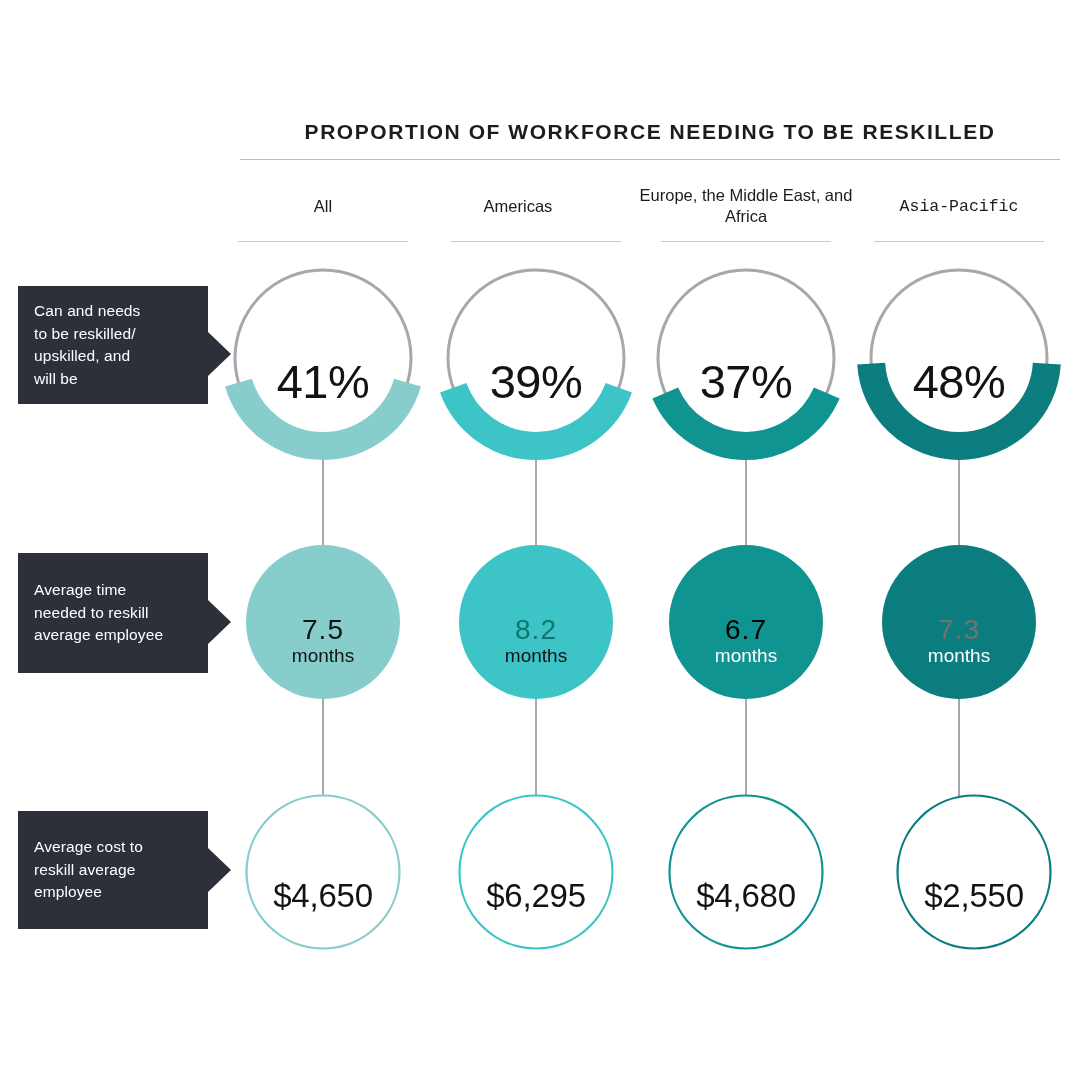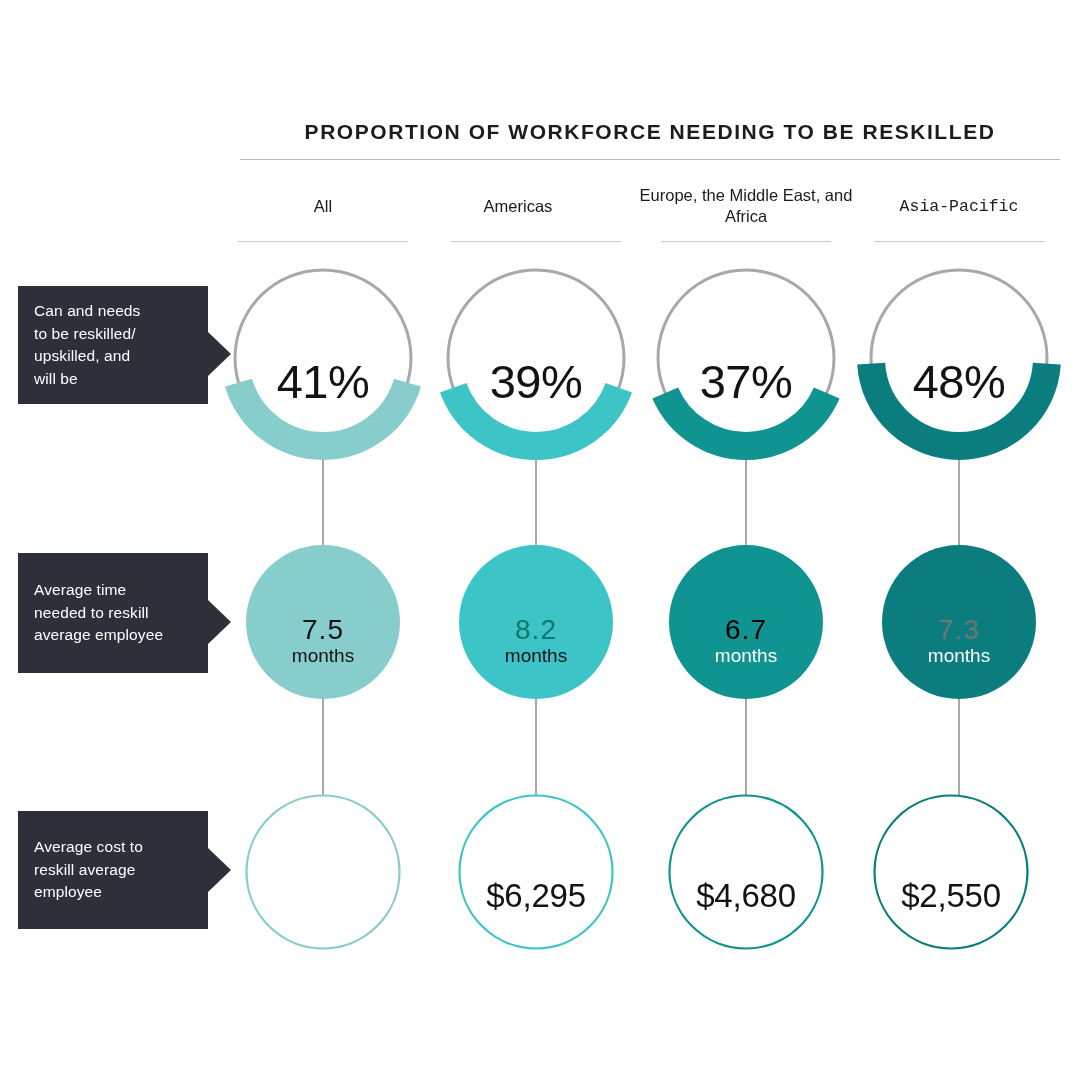--- a/index.html
+++ b/index.html
@@ -218,34 +218,35 @@
         <svg width="154" height="154" viewBox="0 0 154 154">
        <circle cx="77" cy="77" r="77" fill="#0b7d7e"></circle>
      </svg>
      <div class="val-text months-num" style="top:47px;color:#737373">7.3</div>
      <div class="val-text months-lbl" style="top:96px;color:#ffffff">months</div>
       </div>
       <div class="node" style="left: 245px; top: 794px; width: 156px; height: 156px;">
         <svg width="156" height="156" viewBox="0 0 156 156">
        <circle cx="78" cy="78" r="76.5" fill="none" stroke="#86cdcb" stroke-width="2.2"></circle>
      </svg>
+     <div class="val-text cost" style="top:61px">$4,650</div>
       </div>
       <div class="node" style="left: 458px; top: 794px; width: 156px; height: 156px;">
         <svg width="156" height="156" viewBox="0 0 156 156">
        <circle cx="78" cy="78" r="76.5" fill="none" stroke="#3cc4c7" stroke-width="2.2"></circle>
      </svg>
      <div class="val-text cost" style="top:61px">$6,295</div>
       </div>
       <div class="node" style="left: 668px; top: 794px; width: 156px; height: 156px;">
         <svg width="156" height="156" viewBox="0 0 156 156">
        <circle cx="78" cy="78" r="76.5" fill="none" stroke="#0f9491" stroke-width="2.2"></circle>
      </svg>
      <div class="val-text cost" style="top:61px">$4,680</div>
       </div>
-      <div class="node" style="left: 873px; top: 794px; width: 156px; height: 156px;">
+      <div class="node" style="left: 896px; top: 794px; width: 156px; height: 156px;">
         <svg width="156" height="156" viewBox="0 0 156 156">
        <circle cx="78" cy="78" r="76.5" fill="none" stroke="#0b7d7e" stroke-width="2.2"></circle>
      </svg>
      <div class="val-text cost" style="top:61px">$2,550</div>
       </div>
     </div>
 
 </div>
 
 </body></html>

